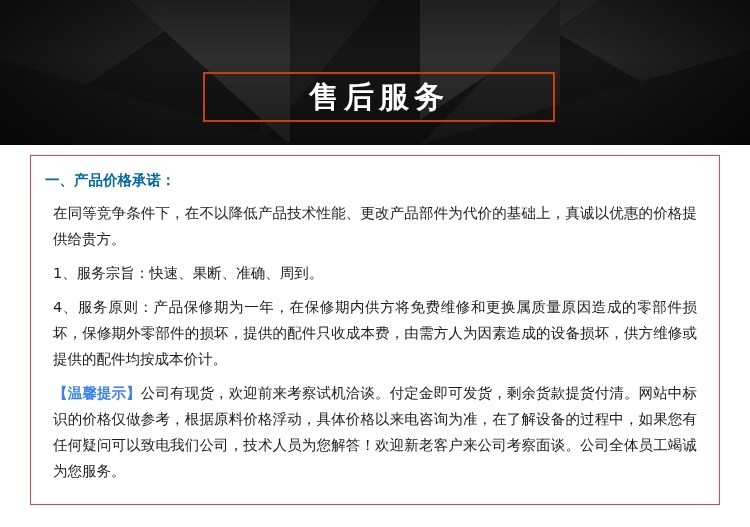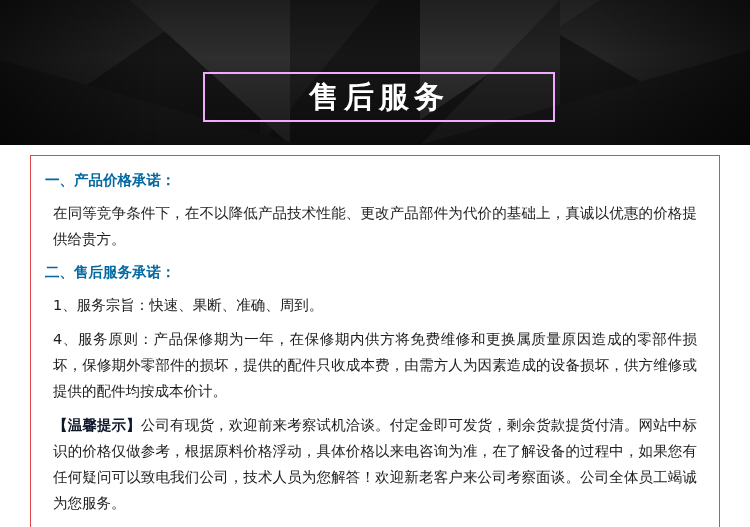--- a/index.html
+++ b/index.html
@@ -82,21 +82,21 @@
     background:
       linear-gradient(to right, rgba(0,0,0,0.55) 0%, rgba(0,0,0,0) 22%, rgba(0,0,0,0) 78%, rgba(0,0,0,0.55) 100%),
       linear-gradient(to bottom, rgba(0,0,0,0.35) 0%, rgba(0,0,0,0) 40%, rgba(0,0,0,0.45) 100%);
   }
   .banner-title-box {
     position: absolute;
     left: 203px;
     top: 72px;
     width: 348px;
     height: 46px;
-    border: 2px solid #f0abfc;
+    border: 2px solid #c2410c;
     display: flex;
     align-items: center;
     justify-content: center;
   }
   .banner-title {
     color: #ffffff;
     font-size: 30px;
     font-weight: bold;
     letter-spacing: 5px;
     line-height: 1;
@@ -124,21 +124,21 @@
   }
   .para {
     color: #1d1d1d;
     font-size: 14.5px;
     line-height: 26px;
     margin: 8px;
     text-align: justify;
     font-family: "DejaVu Sans", "Liberation Sans", sans-serif;
   }
   .para .tip-label {
-    color: #0f172a;
+    color: #3b82f6;
     font-weight: bold;
   }
 </style>
 </head>
 <body>
 
 <div class="page">
 
   <div class="banner">
     <div class="facet f1"></div>
@@ -153,21 +153,20 @@
     <div class="banner-title-box">
       <div class="banner-title">售后服务</div>
     </div>
   </div>
 
   <div class="content">
 
     <div class="heading">一、产品价格承诺：</div>
     <p class="para">在同等竞争条件下，在不以降低产品技术性能、更改产品部件为代价的基础上，真诚以优惠的价格提供给贵方。</p>
 
-    <div class="heading">二、售后服务承诺：</div>
     <p class="para">1、服务宗旨：快速、果断、准确、周到。</p>
     <p class="para">4、服务原则：产品保修期为一年，在保修期内供方将免费维修和更换属质量原因造成的零部件损坏，保修期外零部件的损坏，提供的配件只收成本费，由需方人为因素造成的设备损坏，供方维修或提供的配件均按成本价计。</p>
 
     <p class="para"><span class="tip-label">【温馨提示】</span><span>公司有现货，欢迎前来考察试机洽谈。付定金即可发货，剩余货款提货付清。网站中标识的价格仅做参考，根据原料价格浮动，具体价格以来电咨询为准，在了解设备的过程中，如果您有任何疑问可以致电我们公司，技术人员为您解答！欢迎新老客户来公司考察面谈。公司全体员工竭诚为您服务。</span></p>
 
   </div>
 
 </div>
 
 </body></html>

